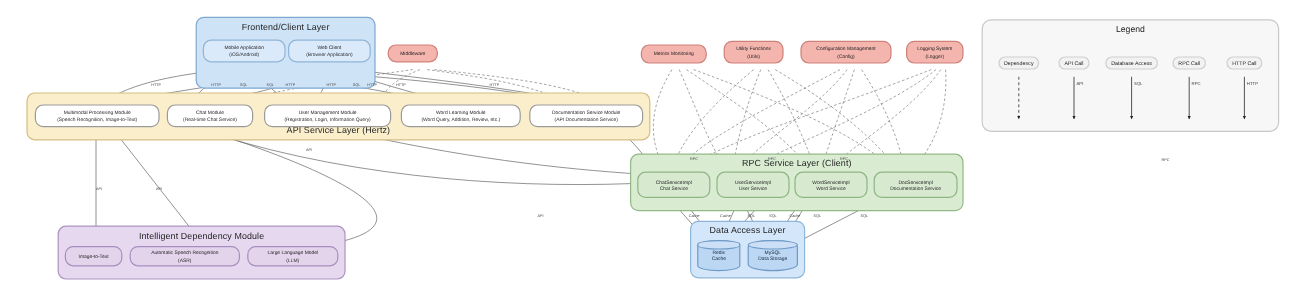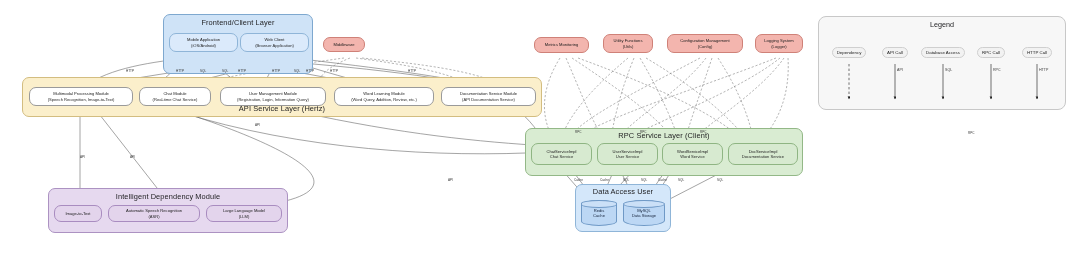--- a/index.html
+++ b/index.html
@@ -185,21 +185,21 @@
   <div class="node c-green" style="left:662px;top:143px;width:61px;height:22px;">
     <div>WordServiceImpl</div>
     <div class="l2">Word Service</div>
   </div>
   <div class="node c-green" style="left:728px;top:143px;width:70px;height:22px;">
     <div>DocServiceImpl</div>
     <div class="l2">Documentation Service</div>
   </div>
 
   <div class="cluster cl-blue" style="left:575px;top:184px;width:96px;height:48px;">
-    <div class="cluster-title" style="top:2px;">Data Access User</div>
+    <div class="cluster-title" style="top:2px;">Data Access Layer</div>
   </div>
   <div class="cyl" style="left:581px;top:200px;width:36px;height:26px;">
     <span>Redis</span>
     <span>Cache</span>
   </div>
   <div class="cyl" style="left:623px;top:200px;width:42px;height:26px;">
     <span>MySQL</span>
     <span>Data Storage</span>
   </div>
 

